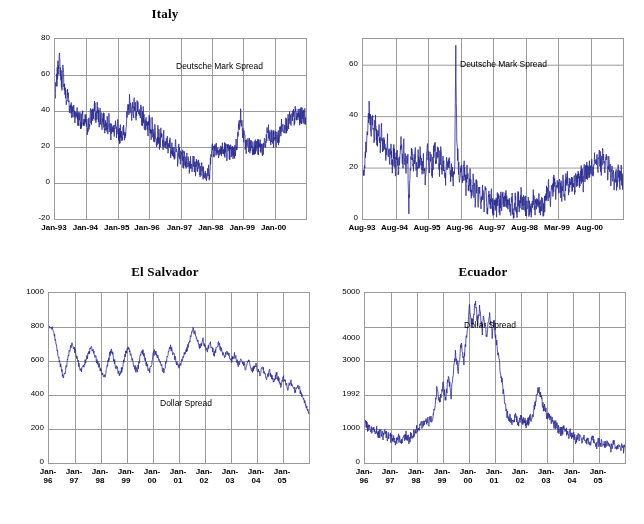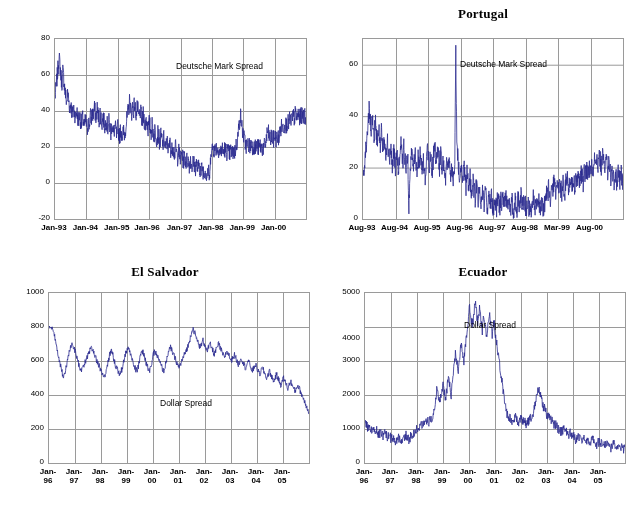--- a/index.html
+++ b/index.html
@@ -67,20 +67,21 @@
     color: #000;
     white-space: nowrap;
   }
 </style>
 </head>
 <body>
 
 <div id="figure">
 
   <div class="panel" style="left:8px; top:6px; width:314px; height:246px;">
+    <div class="panel-title">Italy</div>
     <div class="plot" id="plot-italy" style="left:46px; top:32px; width:253px; height:182px;">
         <svg width="251" height="180">
           <line x1="0" x2="251" y1="144.5" y2="144.5" stroke="#9a9a9a" stroke-width="1"></line>
           <line x1="0" x2="251" y1="108.5" y2="108.5" stroke="#9a9a9a" stroke-width="1"></line>
           <line x1="0" x2="251" y1="72.5" y2="72.5" stroke="#9a9a9a" stroke-width="1"></line>
           <line x1="0" x2="251" y1="36.5" y2="36.5" stroke="#9a9a9a" stroke-width="1"></line>
           <line x1="31.5" x2="31.5" y1="0" y2="180" stroke="#9a9a9a" stroke-width="1"></line>
           <line x1="63.5" x2="63.5" y1="0" y2="180" stroke="#9a9a9a" stroke-width="1"></line>
           <line x1="94.5" x2="94.5" y1="0" y2="180" stroke="#9a9a9a" stroke-width="1"></line>
           <line x1="126.5" x2="126.5" y1="0" y2="180" stroke="#9a9a9a" stroke-width="1"></line>
@@ -105,21 +106,20 @@
         <div class="xtick" style="left: 121px; width: 36px; top: 217px;">Jan-96</div>
         <div class="xtick" style="left: 153.5px; width: 36px; top: 217px;">Jan-97</div>
         <div class="xtick" style="left: 184.875px; width: 36px; top: 217px;">Jan-98</div>
         <div class="xtick" style="left: 216.25px; width: 36px; top: 217px;">Jan-99</div>
         <div class="xtick" style="left: 247.625px; width: 36px; top: 217px;">Jan-00</div>
       </div>
     <div class="annot" style="left:168px; top:55px;">Deutsche Mark Spread</div>
   </div>
 
   <div class="panel" style="left:326px; top:6px; width:314px; height:246px;">
-    <div class="panel-title">Portugal</div>
     <div class="plot" id="plot-portugal" style="left:36px; top:32px; width:262px; height:182px;">
         <svg width="260" height="180">
           <line x1="0" x2="260" y1="129.07142857142858" y2="129.07142857142858" stroke="#9a9a9a" stroke-width="1"></line>
           <line x1="0" x2="260" y1="77.64285714285715" y2="77.64285714285715" stroke="#9a9a9a" stroke-width="1"></line>
           <line x1="0" x2="260" y1="26.214285714285722" y2="26.214285714285722" stroke="#9a9a9a" stroke-width="1"></line>
           <line x1="33.5" x2="33.5" y1="0" y2="180" stroke="#9a9a9a" stroke-width="1"></line>
           <line x1="65.5" x2="65.5" y1="0" y2="180" stroke="#9a9a9a" stroke-width="1"></line>
           <line x1="98.5" x2="98.5" y1="0" y2="180" stroke="#9a9a9a" stroke-width="1"></line>
           <line x1="130.5" x2="130.5" y1="0" y2="180" stroke="#9a9a9a" stroke-width="1"></line>
           <line x1="163.5" x2="163.5" y1="0" y2="180" stroke="#9a9a9a" stroke-width="1"></line>
@@ -216,21 +216,21 @@
           <line x1="156.5" x2="156.5" y1="0" y2="170" stroke="#9a9a9a" stroke-width="1"></line>
           <line x1="182.5" x2="182.5" y1="0" y2="170" stroke="#9a9a9a" stroke-width="1"></line>
           <line x1="208.5" x2="208.5" y1="0" y2="170" stroke="#9a9a9a" stroke-width="1"></line>
           <line x1="234.5" x2="234.5" y1="0" y2="170" stroke="#9a9a9a" stroke-width="1"></line>
           <path d="M0.0 130.4 L0.4 127.3 L0.7 128.0 L1.1 134.3 L1.4 128.1 L1.8 134.7 L2.1 129.0 L2.5 138.5 L2.8 132.6 L3.2 137.8 L3.5 131.7 L3.9 133.0 L4.2 134.3 L4.6 132.0 L4.9 137.0 L5.3 136.8 L5.7 139.2 L6.0 136.5 L6.4 133.6 L6.7 140.4 L7.1 139.5 L7.4 137.4 L7.8 134.6 L8.1 134.9 L8.5 136.9 L8.8 134.0 L9.2 139.0 L9.5 136.3 L9.9 139.8 L10.2 141.0 L10.6 140.4 L11.0 138.2 L11.3 139.8 L11.7 133.2 L12.0 141.1 L12.4 141.5 L12.7 139.4 L13.1 144.6 L13.4 138.2 L13.8 144.7 L14.1 137.3 L14.5 136.5 L14.8 144.9 L15.2 138.2 L15.5 137.0 L15.9 136.3 L16.3 140.7 L16.6 143.5 L17.0 140.3 L17.3 138.1 L17.7 138.4 L18.0 147.0 L18.4 140.0 L18.7 141.8 L19.1 140.6 L19.4 137.6 L19.8 136.3 L20.1 140.8 L20.5 138.5 L20.8 139.9 L21.2 145.0 L21.5 138.1 L21.9 143.1 L22.3 148.1 L22.6 146.9 L23.0 143.8 L23.3 139.4 L23.7 145.8 L24.0 142.9 L24.4 142.1 L24.7 142.0 L25.1 142.0 L25.4 139.8 L25.8 149.8 L26.1 141.7 L26.5 144.4 L26.8 141.3 L27.2 147.8 L27.6 145.1 L27.9 149.1 L28.3 148.4 L28.6 142.5 L29.0 146.9 L29.3 145.0 L29.7 149.5 L30.0 148.0 L30.4 152.1 L30.7 149.3 L31.1 148.8 L31.4 144.9 L31.8 150.6 L32.1 144.3 L32.5 144.9 L32.9 147.2 L33.2 143.3 L33.6 140.8 L33.9 149.4 L34.3 147.1 L34.6 142.7 L35.0 146.7 L35.3 149.7 L35.7 150.1 L36.0 147.4 L36.4 150.7 L36.7 146.1 L37.1 150.1 L37.4 149.5 L37.8 144.7 L38.2 144.2 L38.5 144.2 L38.9 142.3 L39.2 141.8 L39.6 147.8 L39.9 143.4 L40.3 141.1 L40.6 146.5 L41.0 137.9 L41.3 143.8 L41.7 147.3 L42.0 141.9 L42.4 144.0 L42.7 147.5 L43.1 142.4 L43.5 141.8 L43.8 150.9 L44.2 149.4 L44.5 144.4 L44.9 148.9 L45.2 149.1 L45.6 139.1 L45.9 145.1 L46.3 140.5 L46.6 140.4 L47.0 145.7 L47.3 145.1 L47.7 142.9 L48.0 143.8 L48.4 144.6 L48.8 136.8 L49.1 143.6 L49.5 142.2 L49.8 139.3 L50.2 136.6 L50.5 140.2 L50.9 138.8 L51.2 140.4 L51.6 132.2 L51.9 136.4 L52.3 135.9 L52.6 138.9 L53.0 137.3 L53.3 135.0 L53.7 137.0 L54.0 136.3 L54.4 137.5 L54.8 130.9 L55.1 132.5 L55.5 131.8 L55.8 129.4 L56.2 128.2 L56.5 128.7 L56.9 135.5 L57.2 134.9 L57.6 133.7 L57.9 128.2 L58.3 133.3 L58.6 131.3 L59.0 127.6 L59.3 131.9 L59.7 128.0 L60.1 128.9 L60.4 128.4 L60.8 127.0 L61.1 125.6 L61.5 131.3 L61.8 127.5 L62.2 129.7 L62.5 128.2 L62.9 124.1 L63.2 131.8 L63.6 132.3 L63.9 133.3 L64.3 127.4 L64.6 123.7 L65.0 123.2 L65.4 127.9 L65.7 128.7 L66.1 123.2 L66.4 129.3 L66.8 128.8 L67.1 128.6 L67.5 126.3 L67.8 126.2 L68.2 120.6 L68.5 121.7 L68.9 116.0 L69.2 117.3 L69.6 116.7 L69.9 114.7 L70.3 111.6 L70.7 104.8 L71.0 106.3 L71.4 103.0 L71.7 93.3 L72.1 95.3 L72.4 97.8 L72.8 97.5 L73.1 101.3 L73.5 106.9 L73.8 107.5 L74.2 104.2 L74.5 109.1 L74.9 106.4 L75.2 109.1 L75.6 101.1 L76.0 104.8 L76.3 101.5 L76.7 100.6 L77.0 96.1 L77.4 98.4 L77.7 90.4 L78.1 88.8 L78.4 92.3 L78.8 94.1 L79.1 102.5 L79.5 96.7 L79.8 102.8 L80.2 107.4 L80.5 104.0 L80.9 107.1 L81.3 95.7 L81.6 96.6 L82.0 100.3 L82.3 89.1 L82.7 86.7 L83.0 89.5 L83.4 83.4 L83.7 84.1 L84.1 85.4 L84.4 93.7 L84.8 88.9 L85.1 94.4 L85.5 99.6 L85.8 103.9 L86.2 106.1 L86.5 98.3 L86.9 90.7 L87.3 89.8 L87.6 86.9 L88.0 82.9 L88.3 82.6 L88.7 73.7 L89.0 70.9 L89.4 70.0 L89.7 65.6 L90.1 68.2 L90.4 57.2 L90.8 63.2 L91.1 66.9 L91.5 65.8 L91.8 71.5 L92.2 67.6 L92.6 75.8 L92.9 78.4 L93.3 80.7 L93.6 73.7 L94.0 69.3 L94.3 67.2 L94.7 66.6 L95.0 63.2 L95.4 54.2 L95.7 51.7 L96.1 55.1 L96.4 50.0 L96.8 52.2 L97.1 58.5 L97.5 59.1 L97.9 64.8 L98.2 63.4 L98.6 65.7 L98.9 72.1 L99.3 59.7 L99.6 63.4 L100.0 52.8 L100.3 51.3 L100.7 53.8 L101.0 43.5 L101.4 42.5 L101.7 44.5 L102.1 39.1 L102.4 36.5 L102.8 32.5 L103.2 30.8 L103.5 23.6 L103.9 19.2 L104.2 12.9 L104.6 11.3 L104.9 19.1 L105.3 21.4 L105.6 22.5 L106.0 27.5 L106.3 31.2 L106.7 25.3 L107.0 34.6 L107.4 33.9 L107.7 25.7 L108.1 31.4 L108.5 22.0 L108.8 21.0 L109.2 21.7 L109.5 10.8 L109.9 11.3 L110.2 11.8 L110.6 8.1 L110.9 15.1 L111.3 14.3 L111.6 15.8 L112.0 27.8 L112.3 22.5 L112.7 32.9 L113.0 27.2 L113.4 25.6 L113.8 21.4 L114.1 22.7 L114.5 12.0 L114.8 16.5 L115.2 18.2 L115.5 20.0 L115.9 29.3 L116.2 34.0 L116.6 28.5 L116.9 32.2 L117.3 42.0 L117.6 30.4 L118.0 28.7 L118.3 23.1 L118.7 24.6 L119.0 26.5 L119.4 28.3 L119.8 29.8 L120.1 32.9 L120.5 31.7 L120.8 35.1 L121.2 43.5 L121.5 41.9 L121.9 43.8 L122.2 40.9 L122.6 37.1 L122.9 29.9 L123.3 29.0 L123.6 28.9 L124.0 25.2 L124.3 23.6 L124.7 19.5 L125.1 26.3 L125.4 31.0 L125.8 28.2 L126.1 33.4 L126.5 34.0 L126.8 35.5 L127.2 45.6 L127.5 38.7 L127.9 35.2 L128.2 35.0 L128.6 27.6 L128.9 33.0 L129.3 27.3 L129.6 35.3 L130.0 42.4 L130.4 45.0 L130.7 41.8 L131.1 48.7 L131.4 52.1 L131.8 47.0 L132.1 53.3 L132.5 59.5 L132.8 62.2 L133.2 59.6 L133.5 60.2 L133.9 65.1 L134.2 65.9 L134.6 67.8 L134.9 77.5 L135.3 80.0 L135.7 82.2 L136.0 85.1 L136.4 83.6 L136.7 89.4 L137.1 85.1 L137.4 89.5 L137.8 93.8 L138.1 100.9 L138.5 96.4 L138.8 100.5 L139.2 102.7 L139.5 110.4 L139.9 110.3 L140.2 111.1 L140.6 110.7 L141.0 118.1 L141.3 116.9 L141.7 115.9 L142.0 124.9 L142.4 118.0 L142.7 121.4 L143.1 125.5 L143.4 123.6 L143.8 127.8 L144.1 125.4 L144.5 128.6 L144.8 121.0 L145.2 121.3 L145.5 128.2 L145.9 129.9 L146.3 125.1 L146.6 129.7 L147.0 131.8 L147.3 127.0 L147.7 128.2 L148.0 127.0 L148.4 127.6 L148.7 129.3 L149.1 126.7 L149.4 129.1 L149.8 121.6 L150.1 124.6 L150.5 120.2 L150.8 121.8 L151.2 123.0 L151.5 128.8 L151.9 123.4 L152.3 127.9 L152.6 132.0 L153.0 128.8 L153.3 129.0 L153.7 133.2 L154.0 127.4 L154.4 126.9 L154.7 124.8 L155.1 129.5 L155.4 124.7 L155.8 122.0 L156.1 126.3 L156.5 122.6 L156.8 125.3 L157.2 130.5 L157.6 126.2 L157.9 131.7 L158.3 124.4 L158.6 130.2 L159.0 129.1 L159.3 127.3 L159.7 129.9 L160.0 124.9 L160.4 132.7 L160.7 127.6 L161.1 135.1 L161.4 130.4 L161.8 132.0 L162.1 127.3 L162.5 131.1 L162.9 124.9 L163.2 132.7 L163.6 124.5 L163.9 131.4 L164.3 125.3 L164.6 122.7 L165.0 127.2 L165.3 121.1 L165.7 121.4 L166.0 128.5 L166.4 126.0 L166.7 125.7 L167.1 125.6 L167.4 121.7 L167.8 121.7 L168.2 123.9 L168.5 120.3 L168.9 115.6 L169.2 112.2 L169.6 116.4 L169.9 108.9 L170.3 113.1 L170.6 108.3 L171.0 108.9 L171.3 101.6 L171.7 101.5 L172.0 101.6 L172.4 102.0 L172.7 94.7 L173.1 95.1 L173.5 99.6 L173.8 95.5 L174.2 94.0 L174.5 101.2 L174.9 99.4 L175.2 104.0 L175.6 99.2 L175.9 104.2 L176.3 102.3 L176.6 105.6 L177.0 104.7 L177.3 113.4 L177.7 114.5 L178.0 109.3 L178.4 118.1 L178.8 113.0 L179.1 118.2 L179.5 111.0 L179.8 113.2 L180.2 114.4 L180.5 118.8 L180.9 115.0 L181.2 118.8 L181.6 125.7 L181.9 123.9 L182.3 120.1 L182.6 126.2 L183.0 124.4 L183.3 123.9 L183.7 119.8 L184.0 125.1 L184.4 121.0 L184.8 127.1 L185.1 126.7 L185.5 125.2 L185.8 122.7 L186.2 130.8 L186.5 127.8 L186.9 124.1 L187.2 124.0 L187.6 128.7 L187.9 127.2 L188.3 130.5 L188.6 129.4 L189.0 135.5 L189.3 127.5 L189.7 132.1 L190.1 134.1 L190.4 135.8 L190.8 127.5 L191.1 135.3 L191.5 131.2 L191.8 129.7 L192.2 129.7 L192.5 133.1 L192.9 139.8 L193.2 132.0 L193.6 132.5 L193.9 140.8 L194.3 137.7 L194.6 138.4 L195.0 134.0 L195.4 134.4 L195.7 142.8 L196.1 134.1 L196.4 134.5 L196.8 142.5 L197.1 134.0 L197.5 137.8 L197.8 141.4 L198.2 132.9 L198.5 135.3 L198.9 132.4 L199.2 136.4 L199.6 135.7 L199.9 138.6 L200.3 137.9 L200.7 136.1 L201.0 138.2 L201.4 134.9 L201.7 142.5 L202.1 137.9 L202.4 141.1 L202.8 138.3 L203.1 141.8 L203.5 141.3 L203.8 145.7 L204.2 143.5 L204.5 137.7 L204.9 137.5 L205.2 135.7 L205.6 143.5 L206.0 142.7 L206.3 139.9 L206.7 145.7 L207.0 139.7 L207.4 144.1 L207.7 142.4 L208.1 144.6 L208.4 143.3 L208.8 139.2 L209.1 146.9 L209.5 142.5 L209.8 141.4 L210.2 146.5 L210.5 151.0 L210.9 149.5 L211.3 144.5 L211.6 149.4 L212.0 142.1 L212.3 146.6 L212.7 146.1 L213.0 140.4 L213.4 140.5 L213.7 143.0 L214.1 148.0 L214.4 141.7 L214.8 141.5 L215.1 142.2 L215.5 143.3 L215.8 143.5 L216.2 146.2 L216.5 145.7 L216.9 150.4 L217.3 149.5 L217.6 147.9 L218.0 144.6 L218.3 146.4 L218.7 143.8 L219.0 142.0 L219.4 145.5 L219.7 147.8 L220.1 147.1 L220.4 148.3 L220.8 149.8 L221.1 150.0 L221.5 146.1 L221.8 151.3 L222.2 144.8 L222.6 147.4 L222.9 145.4 L223.3 145.3 L223.6 150.4 L224.0 149.6 L224.3 152.2 L224.7 151.4 L225.0 148.6 L225.4 151.6 L225.7 152.4 L226.1 149.0 L226.4 144.0 L226.8 143.5 L227.1 147.2 L227.5 142.8 L227.9 144.7 L228.2 142.9 L228.6 150.1 L228.9 146.2 L229.3 149.1 L229.6 150.1 L230.0 149.8 L230.3 150.4 L230.7 153.7 L231.0 152.8 L231.4 149.4 L231.7 155.9 L232.1 152.7 L232.4 148.6 L232.8 148.3 L233.2 145.0 L233.5 150.5 L233.9 153.8 L234.2 145.0 L234.6 147.7 L234.9 151.9 L235.3 152.2 L235.6 150.2 L236.0 154.0 L236.3 146.3 L236.7 147.1 L237.0 149.4 L237.4 152.9 L237.7 153.2 L238.1 152.7 L238.5 151.2 L238.8 152.0 L239.2 148.4 L239.5 154.3 L239.9 151.4 L240.2 154.9 L240.6 148.1 L240.9 148.8 L241.3 153.4 L241.6 153.3 L242.0 147.7 L242.3 148.0 L242.7 150.6 L243.0 152.7 L243.4 149.7 L243.8 151.4 L244.1 153.6 L244.5 153.6 L244.8 150.8 L245.2 153.1 L245.5 153.4 L245.9 159.2 L246.2 154.7 L246.6 150.7 L246.9 155.2 L247.3 155.8 L247.6 153.0 L248.0 148.2 L248.3 147.3 L248.7 151.5 L249.0 147.1 L249.4 149.6 L249.8 151.2 L250.1 155.7 L250.5 154.4 L250.8 154.3 L251.2 154.1 L251.5 156.4 L251.9 153.1 L252.2 155.3 L252.6 152.2 L252.9 156.2 L253.3 152.1 L253.6 151.6 L254.0 151.9 L254.3 153.8 L254.7 152.4 L255.1 153.3 L255.4 154.9 L255.8 157.5 L256.1 157.8 L256.5 150.7 L256.8 150.6 L257.2 152.8 L257.5 154.8 L257.9 152.5 L258.2 152.6 L258.6 160.3 L258.9 152.4 L259.3 151.7 L259.6 153.8 L260.0 152.4 L260.4 157.8 L260.7 154.3 L261.1 158.1 " fill="none" stroke="#2b2b8f" stroke-width="0.8"></path>
         </svg>
       </div>
     <div id="ylabels-ecuador">
         <div class="ytick" style="left: 4px; width: 30px; top: 193px;">0</div>
         <div class="ytick" style="left: 4px; width: 30px; top: 159px;">1000</div>
-        <div class="ytick" style="left: 4px; width: 30px; top: 125px;">2000</div>
+        <div class="ytick" style="left: 4px; width: 30px; top: 125px;">1992</div>
         <div class="ytick" style="left: 4px; width: 30px; top: 91px;">3000</div>
         <div class="ytick" style="left: 4px; width: 30px; top: 57px; margin-top: 12px;">4000</div>
         <div class="ytick" style="left: 4px; width: 30px; top: 23px;">5000</div>
       </div>
     <div id="xlabels-ecuador">
         <div class="xtick" style="left: 20px; width: 36px; top: 203px;">Jan-
 96</div>
         <div class="xtick" style="left: 46px; width: 36px; top: 203px;">Jan-
 97</div>
         <div class="xtick" style="left: 72px; width: 36px; top: 203px;">Jan-

